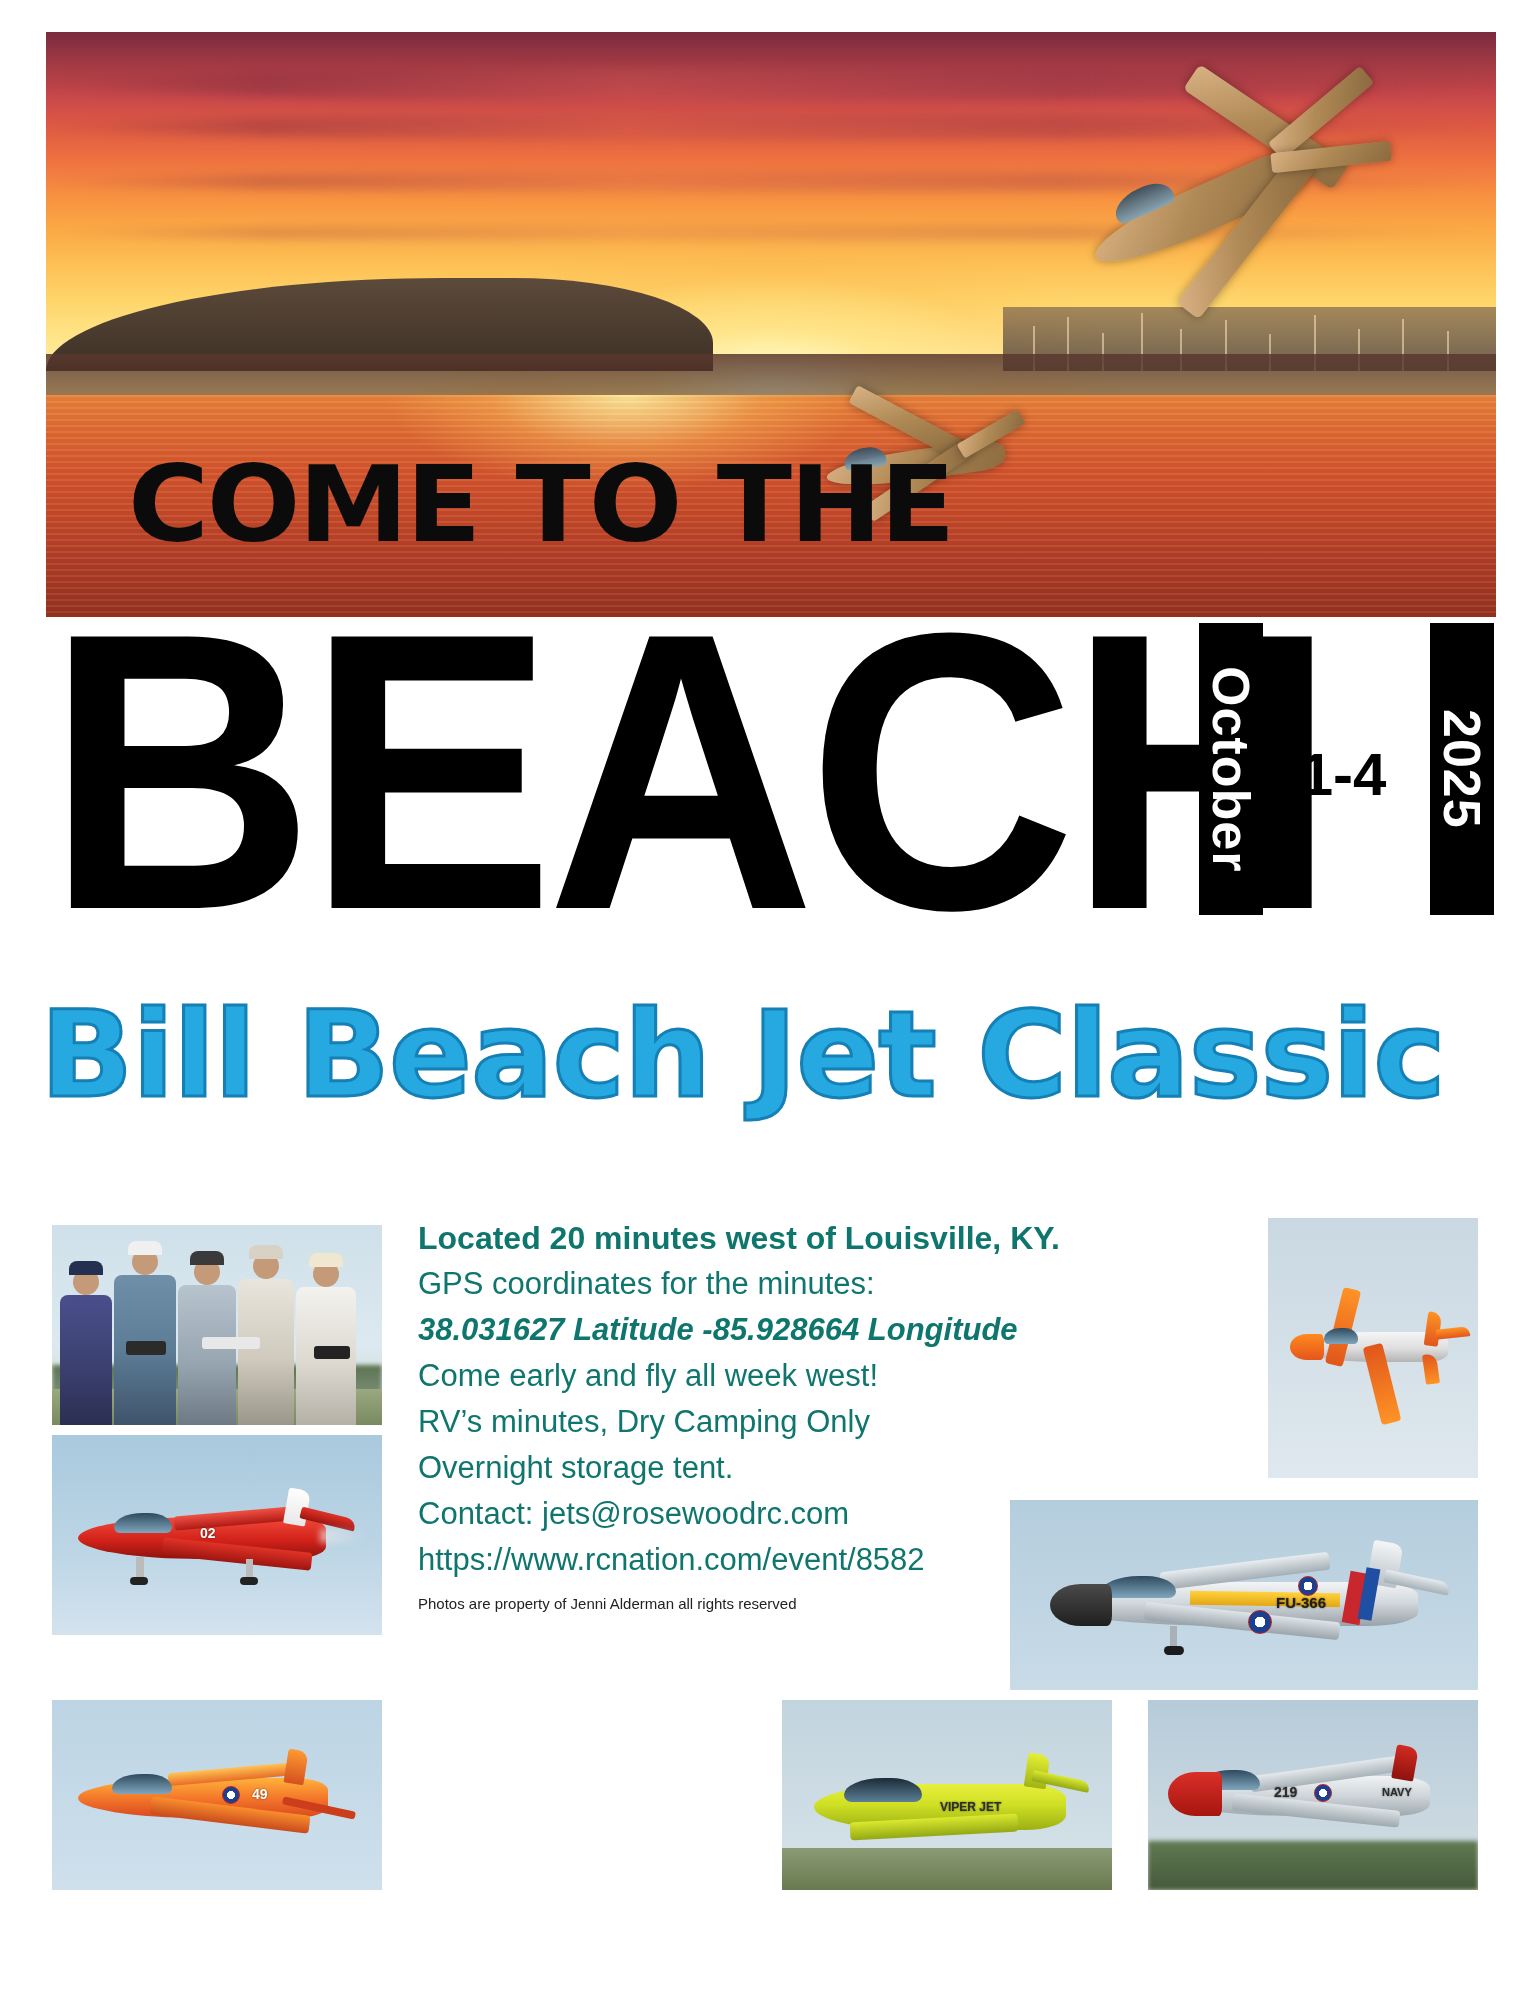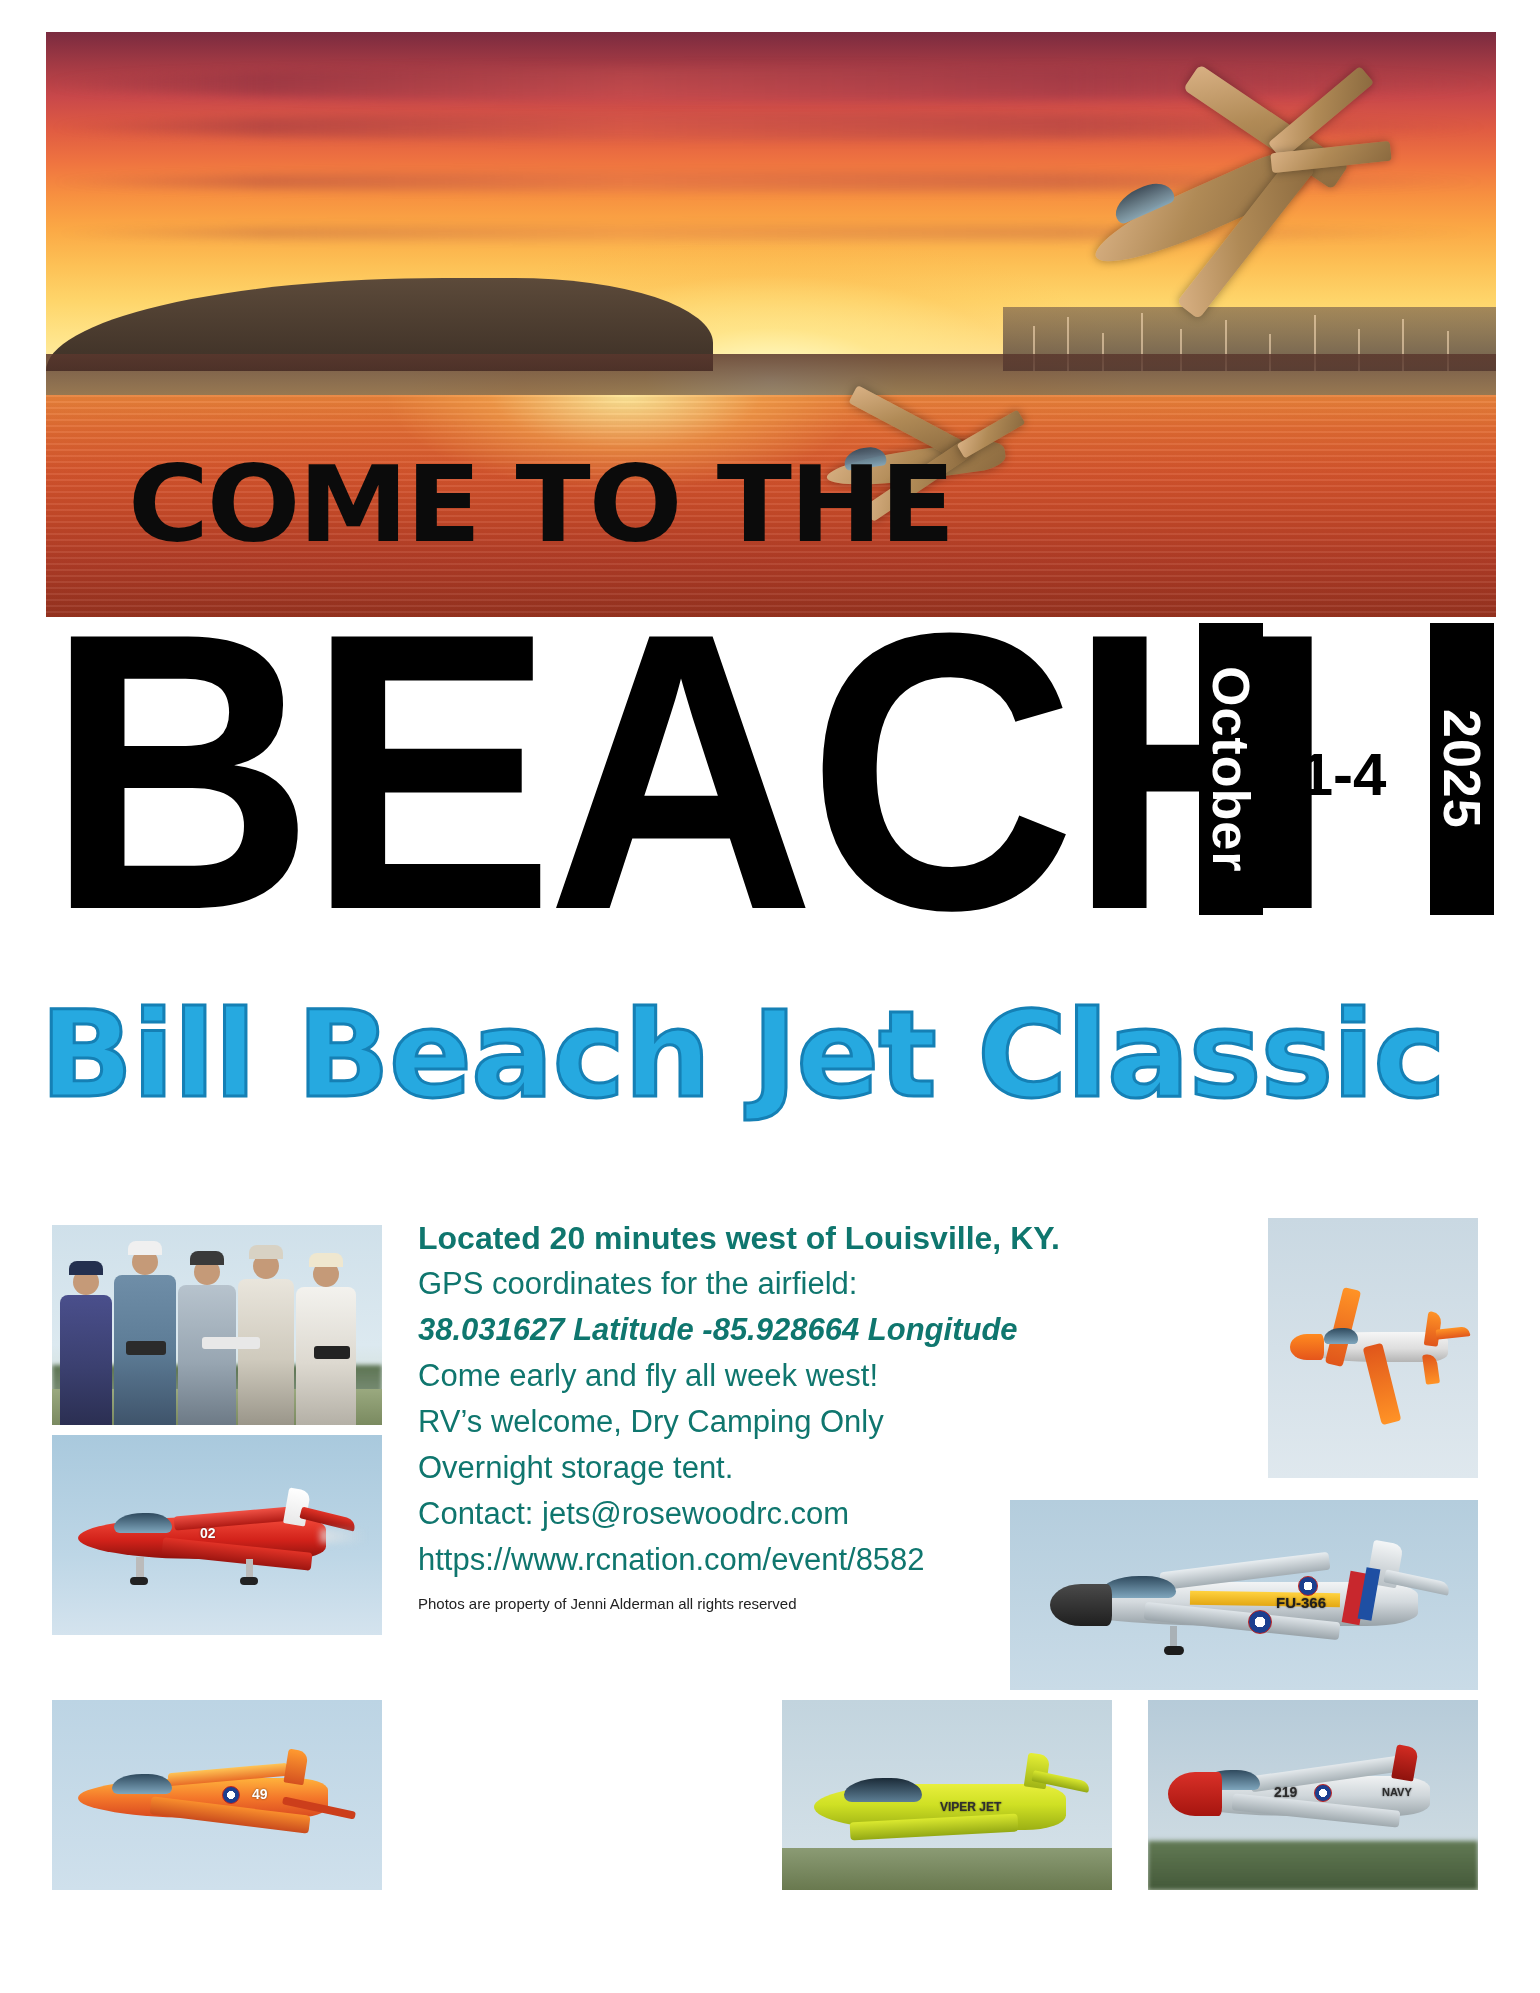--- a/index.html
+++ b/index.html
@@ -429,24 +429,24 @@
       <div class="vert-text v-october">October</div>
       <div class="h-14">1-4</div>
       <div class="vert-text v-2025">2025</div>
     </div>
   </div>
 
   <div class="subtitle">Bill Beach Jet Classic</div>
 
   <div class="info">
     <div class="info-line bold">Located 20 minutes west of Louisville, KY.</div>
-    <div class="info-line">GPS coordinates for the airfield:</div>
+    <div class="info-line">GPS coordinates for the minutes:</div>
     <div class="info-line ital">38.031627  Latitude       -85.928664  Longitude</div>
     <div class="info-line">Come early and fly all week west!</div>
-    <div class="info-line">RV’s welcome, Dry Camping Only</div>
+    <div class="info-line">RV’s minutes, Dry Camping Only</div>
     <div class="info-line">Overnight storage tent.</div>
     <div class="info-line">Contact:  jets@rosewoodrc.com</div>
     <div class="info-line">https://www.rcnation.com/event/8582</div>
     <div class="credit">Photos are property of Jenni Alderman all rights reserved</div>
   </div>
 
   <div class="photo" id="photo-pilots">
     <div class="ph-sky"></div>
     <div class="ph-trees" style="bottom:16%;"></div>
     <div class="ph-ground" style="height:18%; background:linear-gradient(180deg,#9aa97f,#7a8a60);"></div>

